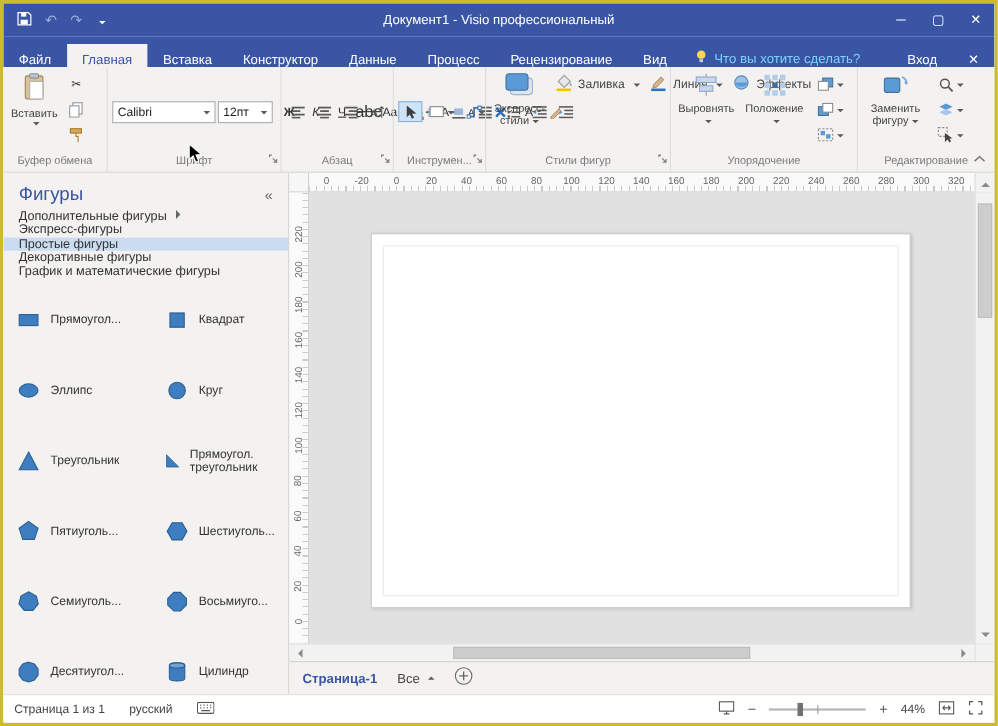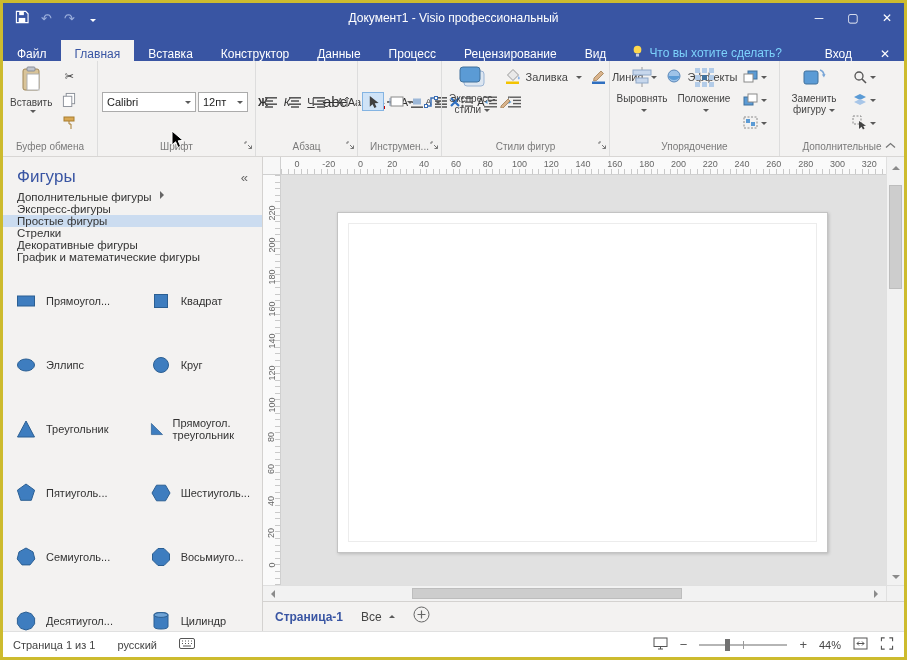--- a/index.html
+++ b/index.html
@@ -510,21 +510,21 @@
             </div>
           <div class="btn-sm" style="width:34px">
               <svg width="15" height="15" viewBox="0 0 15 15">
                 <rect x="1" y="1" width="8" height="8" fill="none" stroke="#888" stroke-dasharray="2 1.5"></rect>
                 <path d="M7 6 L7 14 L9.5 11.8 L11 14.5 L12.6 13.6 L11.2 11 L14 10.8 Z" fill="#444"></path>
               </svg>
               <span class="car"></span>
             </div>
         </div>
       </div>
-      <div class="rg-l">Дополнительные</div>
+      <div class="rg-l">Редактирование</div>
     </div>
 
     <span class="ribbon-collapse"><svg width="11" height="7" viewBox="0 0 11 7">
           <path d="M1 5.5 L5.5 1.5 L10 5.5" fill="none" stroke="#777" stroke-width="1.3"></path>
         </svg></span>
   </div>
 
   <div class="main">
 
     <div class="shapes">
@@ -534,23 +534,20 @@
       </div>
       <div class="stencil">
           <span>Дополнительные фигуры</span>
           <span class="tri-r"></span>
         </div>
       <div class="stencil">
           <span>Экспресс-фигуры</span>
         </div>
       <div class="stencil selected">
           <span>Простые фигуры</span>
-        </div>
-      <div class="stencil">
-          <span>Стрелки</span>
         </div>
       <div class="stencil">
           <span>Декоративные фигуры</span>
         </div>
       <div class="stencil">
           <span>График и математические фигуры</span>
         </div>
 
       <div class="shape-grid">
         <div class="shape-item">

